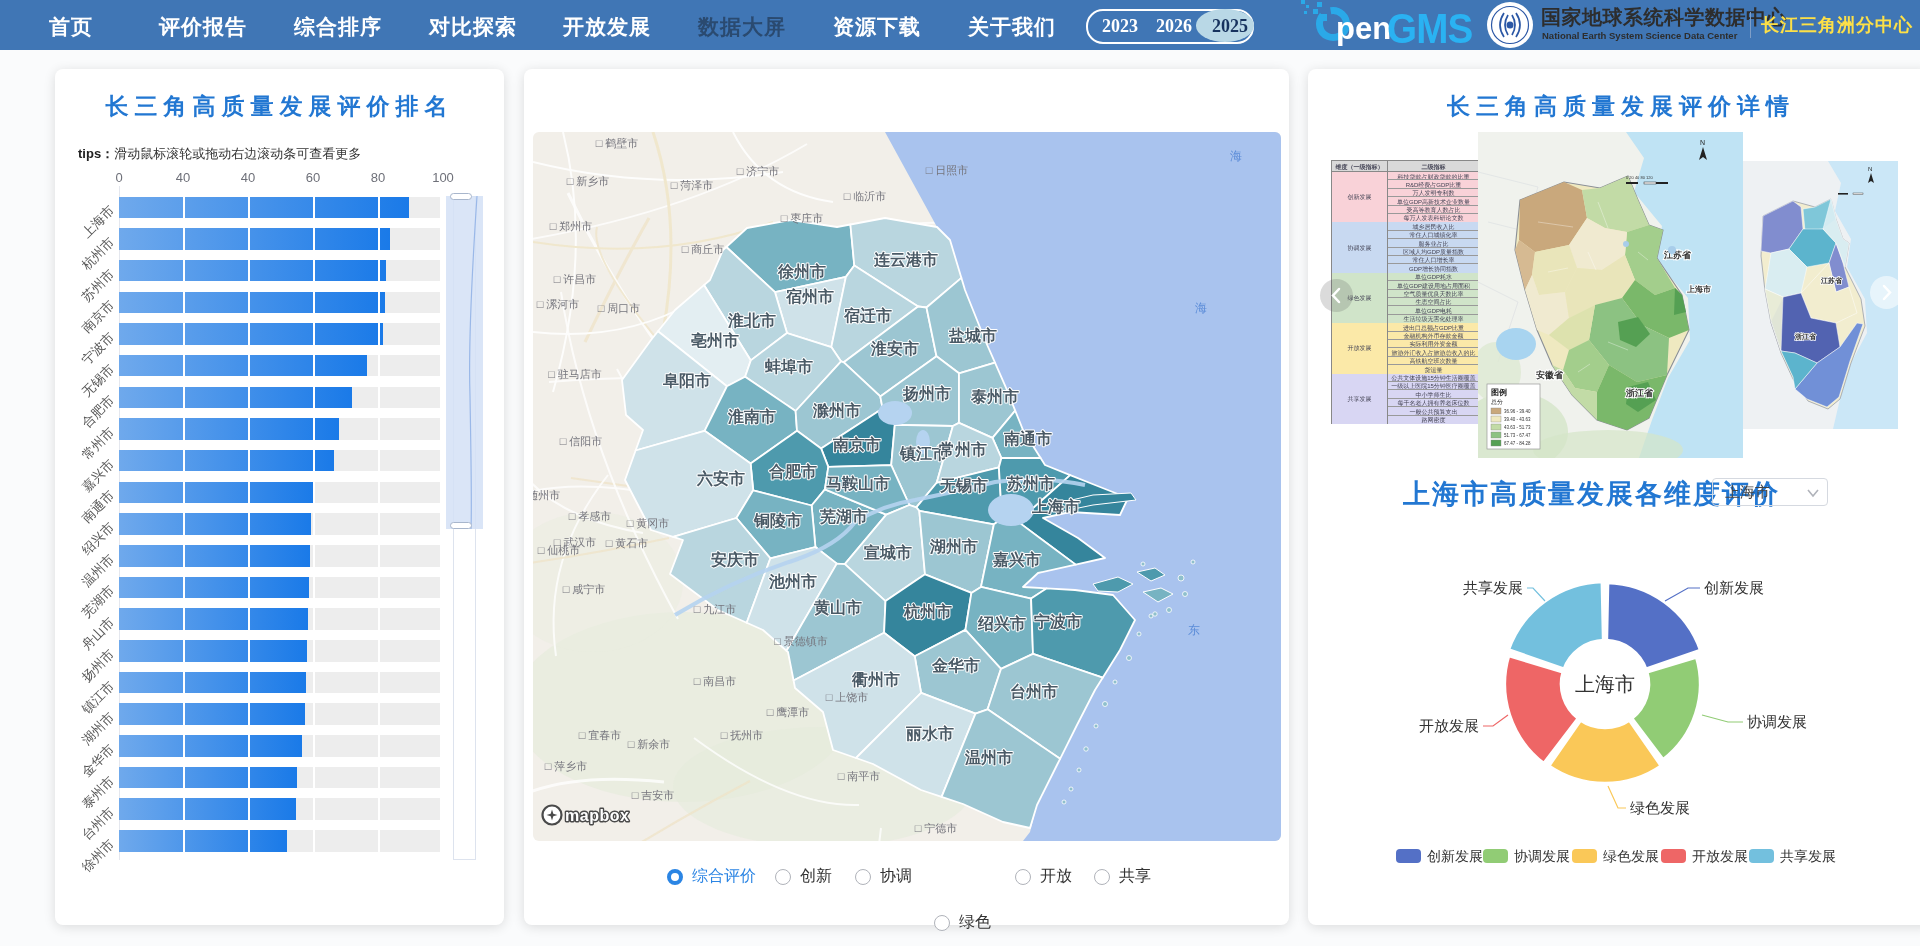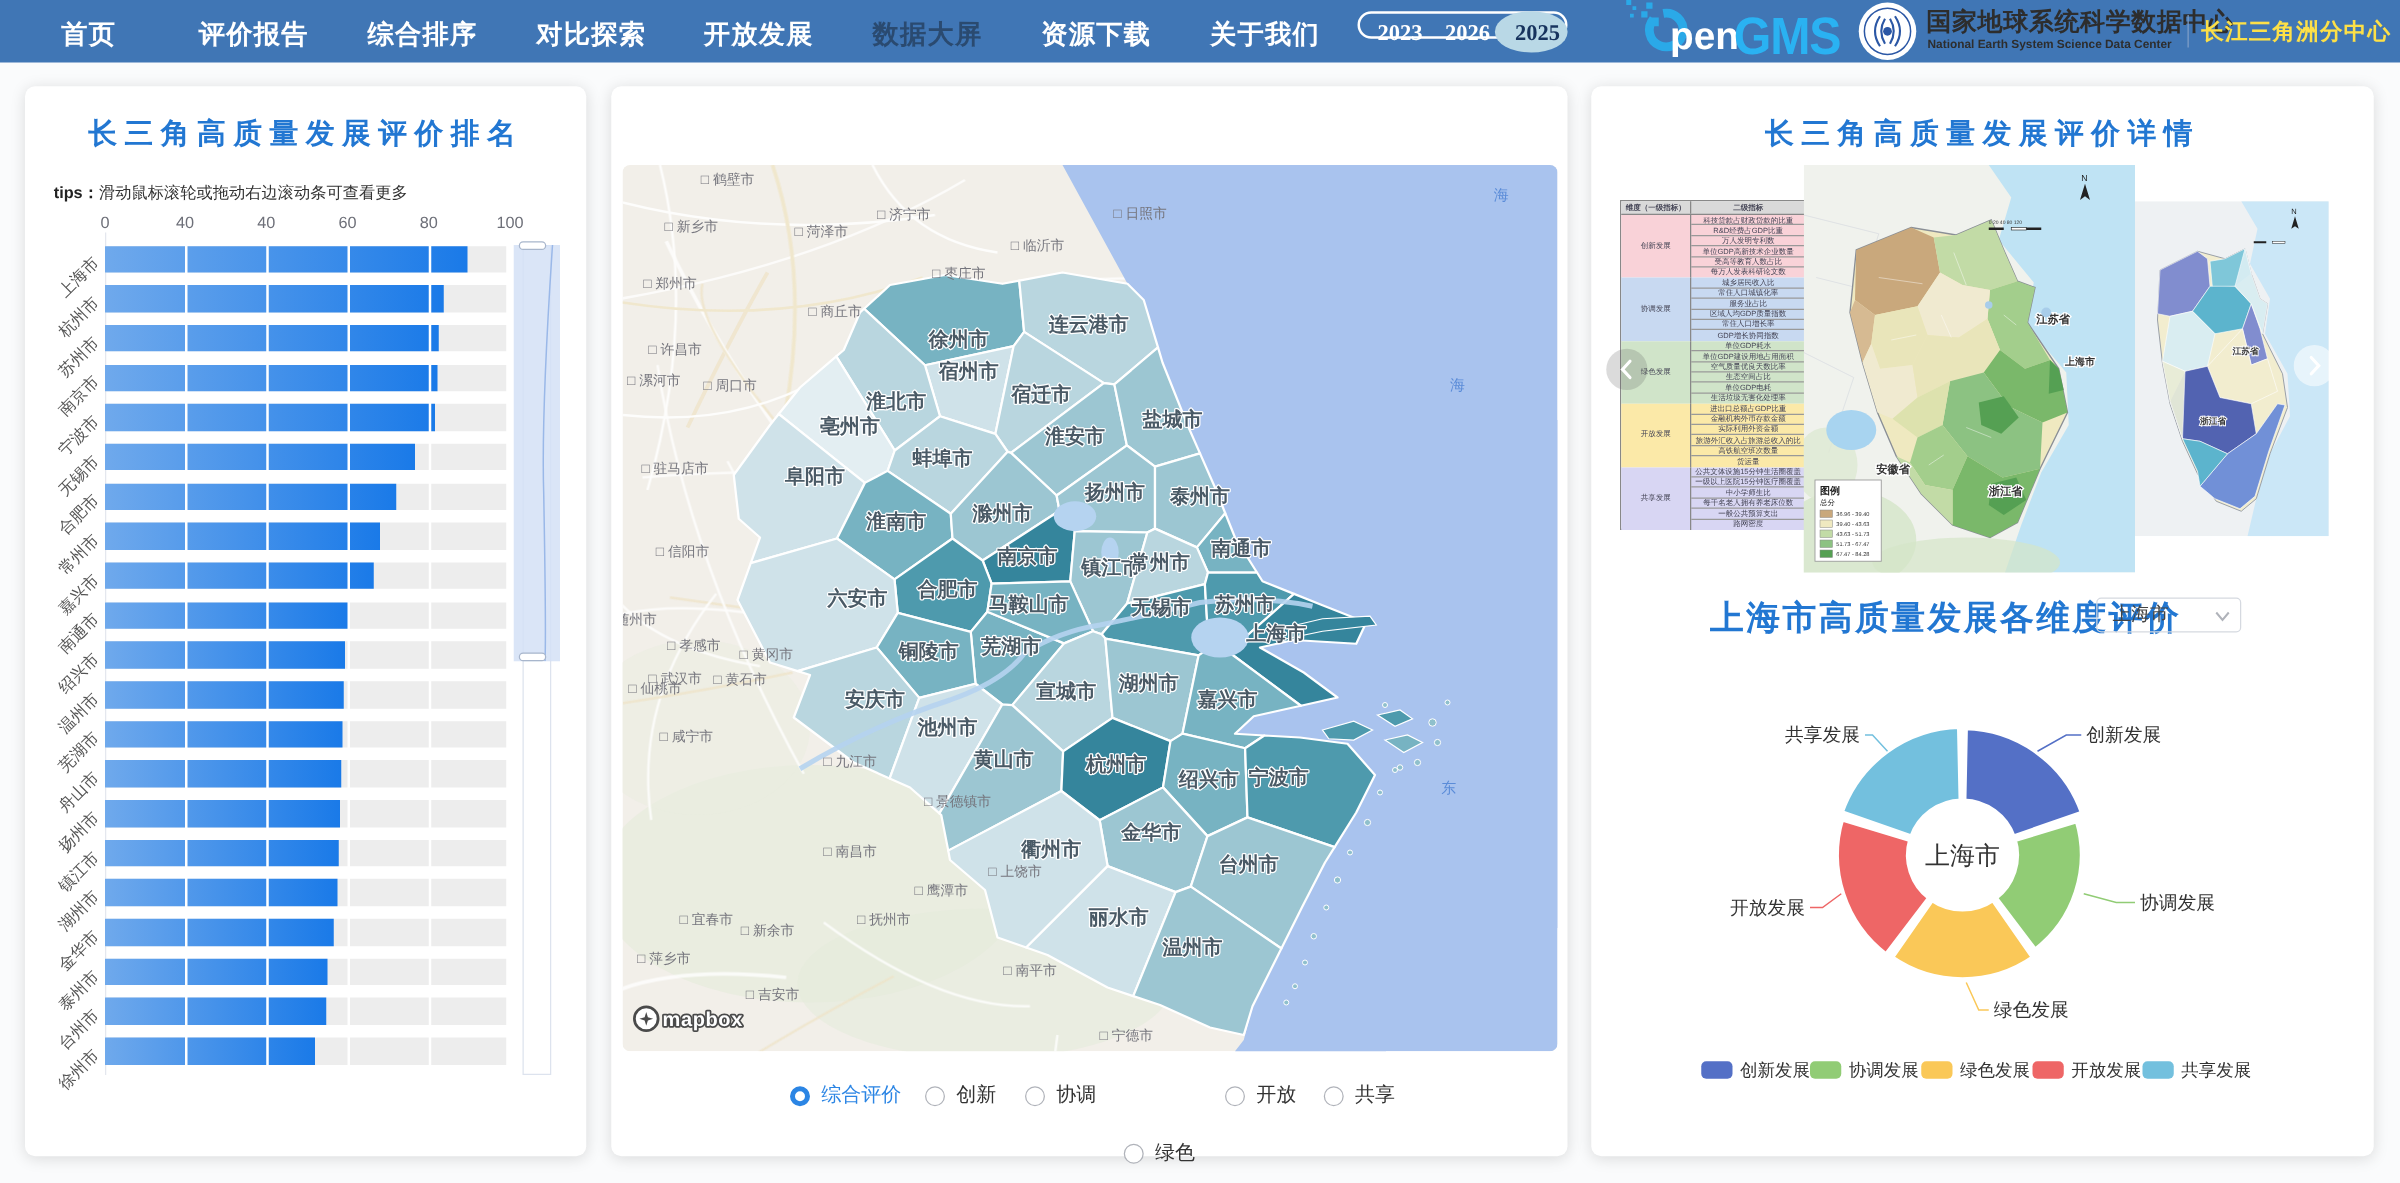--- a/index.html
+++ b/index.html
@@ -1,24 +1,24 @@
 <!DOCTYPE html>
 <html><head><meta charset="utf-8">
 <style>
 * { margin:0; padding:0; box-sizing:border-box; }
 html,body { width:1920px; height:946px; overflow:hidden; background:#fafbfc;
   font-family:"Liberation Sans", sans-serif; }
 #nav { position:absolute; left:0; top:0; width:1920px; height:50px; background:#4076b5; }
 .mi { position:absolute; top:13px; transform:translateX(-50%); color:#fff; font-size:21px; font-weight:bold; letter-spacing:1px; white-space:nowrap; }
 .mi.act { color:#2a4a70; }
-#yearpill { position:absolute; left:1086px; top:9px; width:168px; height:22px; border:2px solid #fff; border-radius:17px; }
+#yearpill { position:absolute; left:1086px; top:9px; width:168px; height:35px; border:2px solid #fff; border-radius:17px; }
 #yearpill span { position:absolute; font-family:"Liberation Serif", serif; font-weight:bold; font-size:18px; color:#fff; top:5px; }
 #y25b { position:absolute; right:-2px; top:-2px; width:58px; height:33px; background:#b9d8e6; border-radius:29px/16px; }
 .card { position:absolute; top:69px; height:856px; background:#fff; border-radius:8px;
-  box-shadow:0 2px 12px rgba(0,0,0,0.13); }
+  box-shadow:0 2px 12px rgba(0,0,0,0.13);margin-left:35px; }
 #card1 { left:20px; width:449px; }
 #card2 { left:489px; width:765px; }
 #card3 { left:1273px; width:626px; }
 .ctitle { position:absolute; width:100%; text-align:center; color:#2277d2; font-weight:bold; font-size:23px; letter-spacing:6px; }
 
 .axlab { position:absolute; top:101px; font-size:13px; color:#6e7079; transform:translateX(-50%); }
 .track { position:absolute; left:63.5px; width:321px; height:21.5px; background:#ededed; }
 .bar { position:absolute; left:63.5px; height:21.5px; background:linear-gradient(90deg,#6fa9ec,#1a7ae8); }
 .gline { position:absolute; top:117px; width:1px; height:674px; background:#e4e7ee; }
 .glinew { position:absolute; top:120px; width:2px; height:666px; background:#fff; }

